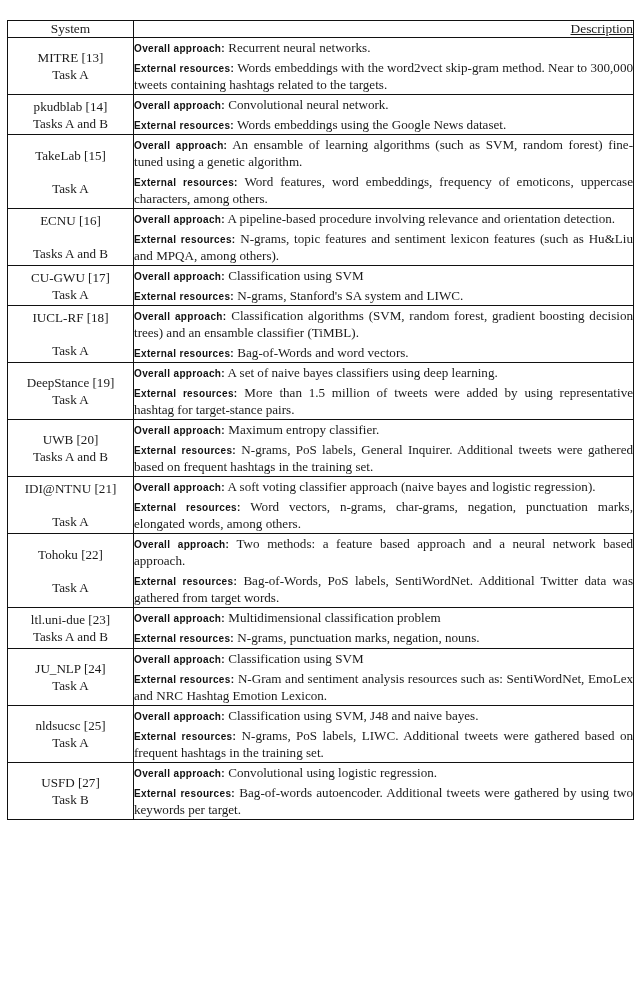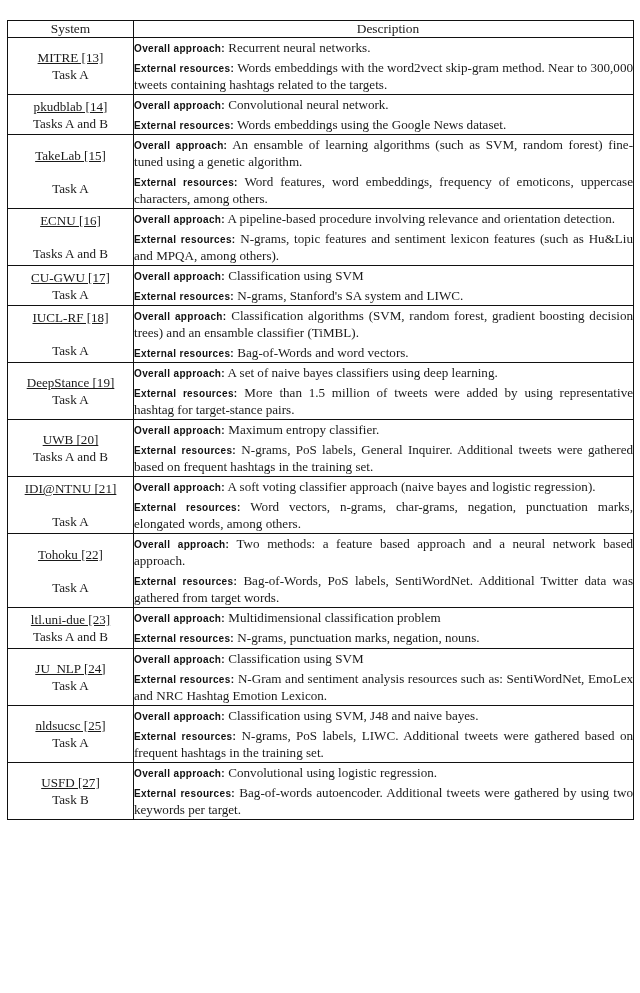--- a/index.html
+++ b/index.html
@@ -57,21 +57,21 @@
     border: 1px solid #111;
   }
   thead th {
     border-bottom: 2px solid #111;
     font-weight: normal;
     text-align: center;
     padding: 2px 0 3px 0;
     font-size: 13.4px;
   }
   thead th.sys-head { text-align: center; }
-  thead th.desc-head { text-align: center; padding-left: 9px; }
+  thead th.desc-head { text-align: right; padding-left: 9px; text-decoration: underline; }
 
   tbody tr > td {
     border-top: 1.6px solid #111;
     border-bottom: 1.6px solid #111;
   }
   td.sys {
     text-align: center;
     padding: 2px 4px 3px 4px;
     line-height: 1.30;
     font-size: 13.1px;
@@ -96,21 +96,21 @@
   }
   .para + .para { padding-top: 2px; }
   .lbl {
     font-family: "Liberation Sans", "DejaVu Sans", sans-serif;
     font-weight: bold;
     font-size: 10px;
     letter-spacing: 0.35px;
     color: #111;
     vertical-align: baseline;
   }
-  .sys-name { display: block; text-decoration: underline; }
+  .sys-name { display: block; }
   .sys-task { display: block; }
   .sys-gap { display: block; height: 16px; }
 </style>
 </head>
 <body>
 
 <div class="page">
 
   <div class="caption-sliver"></div>
 

